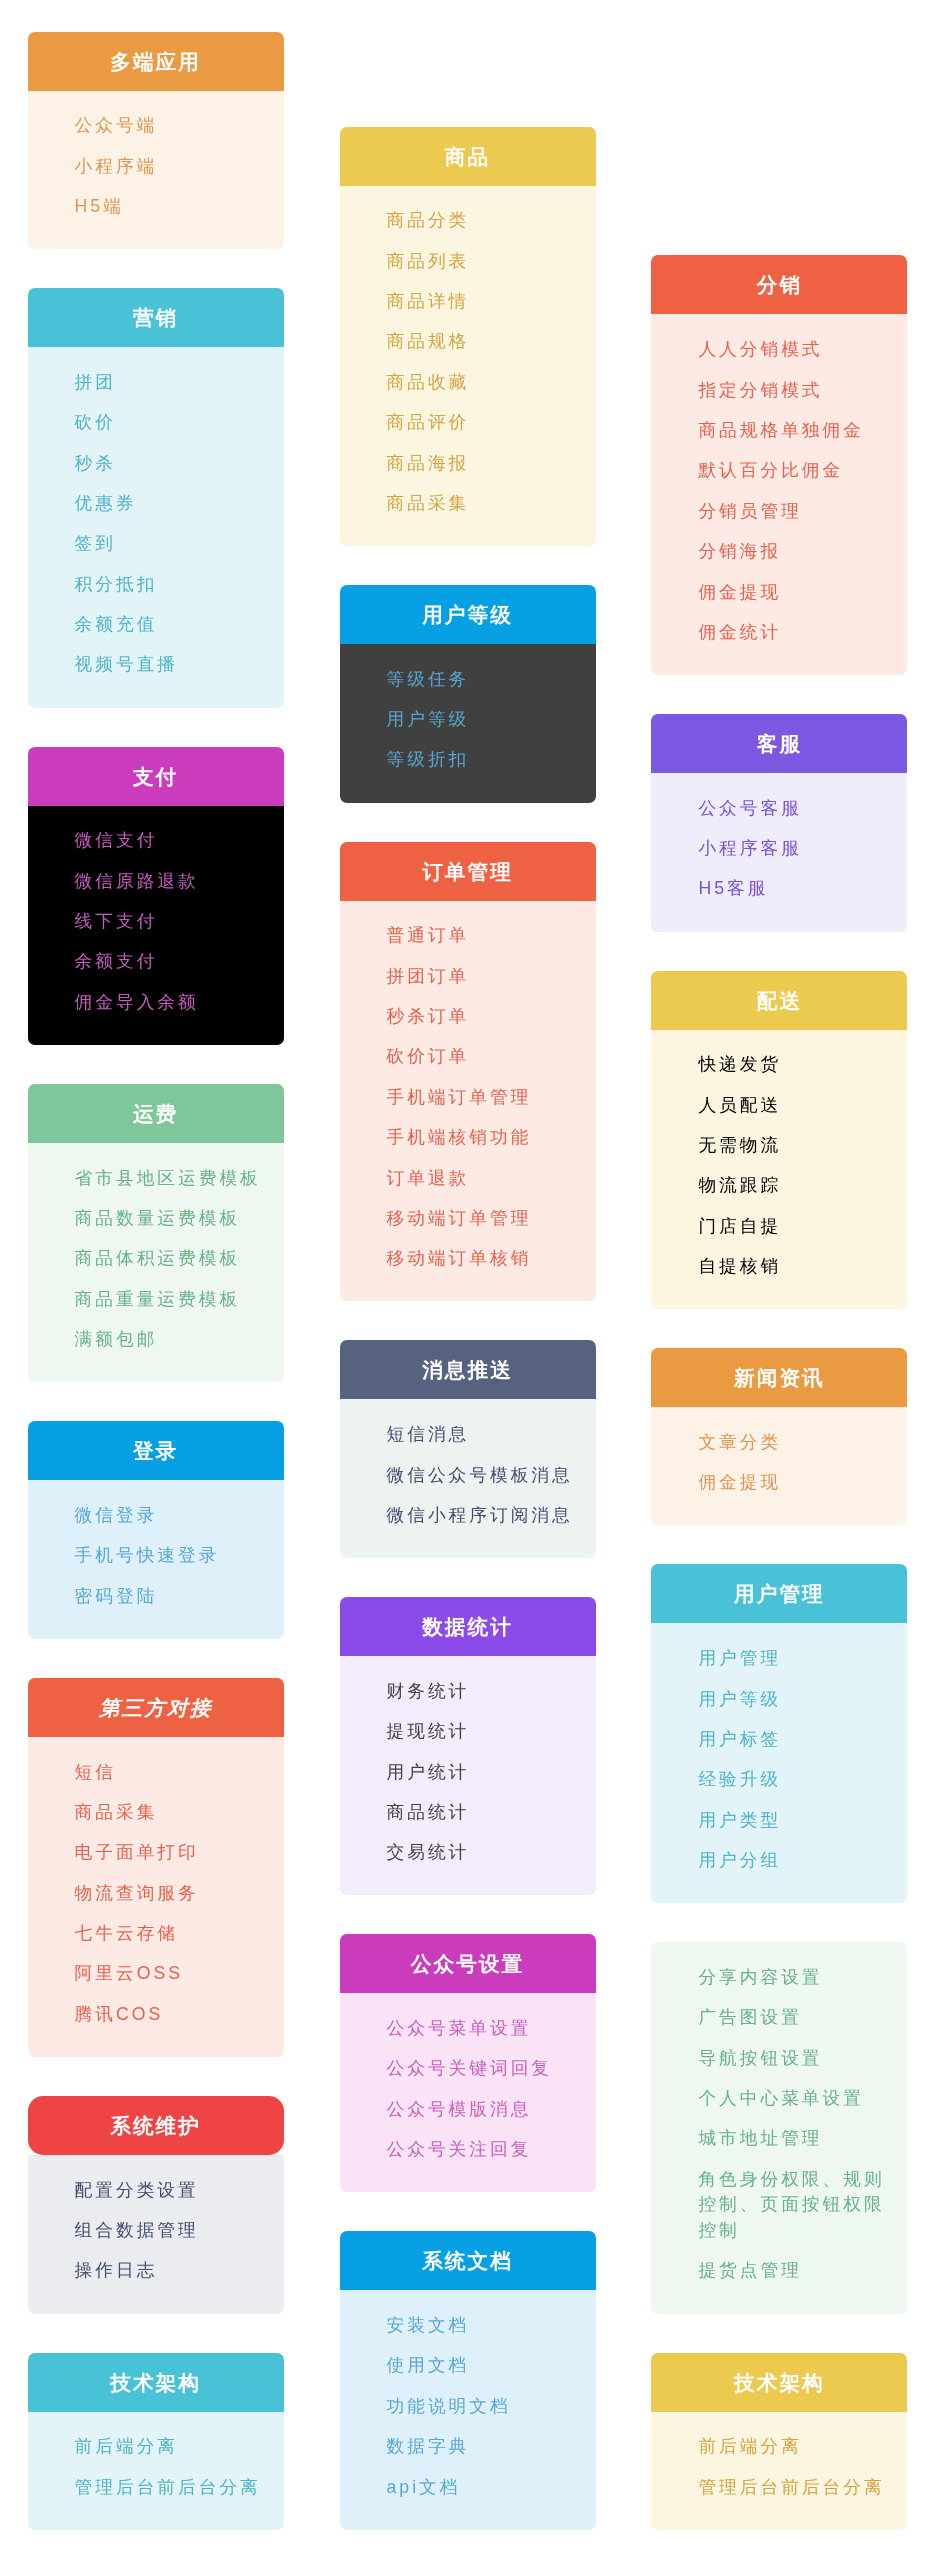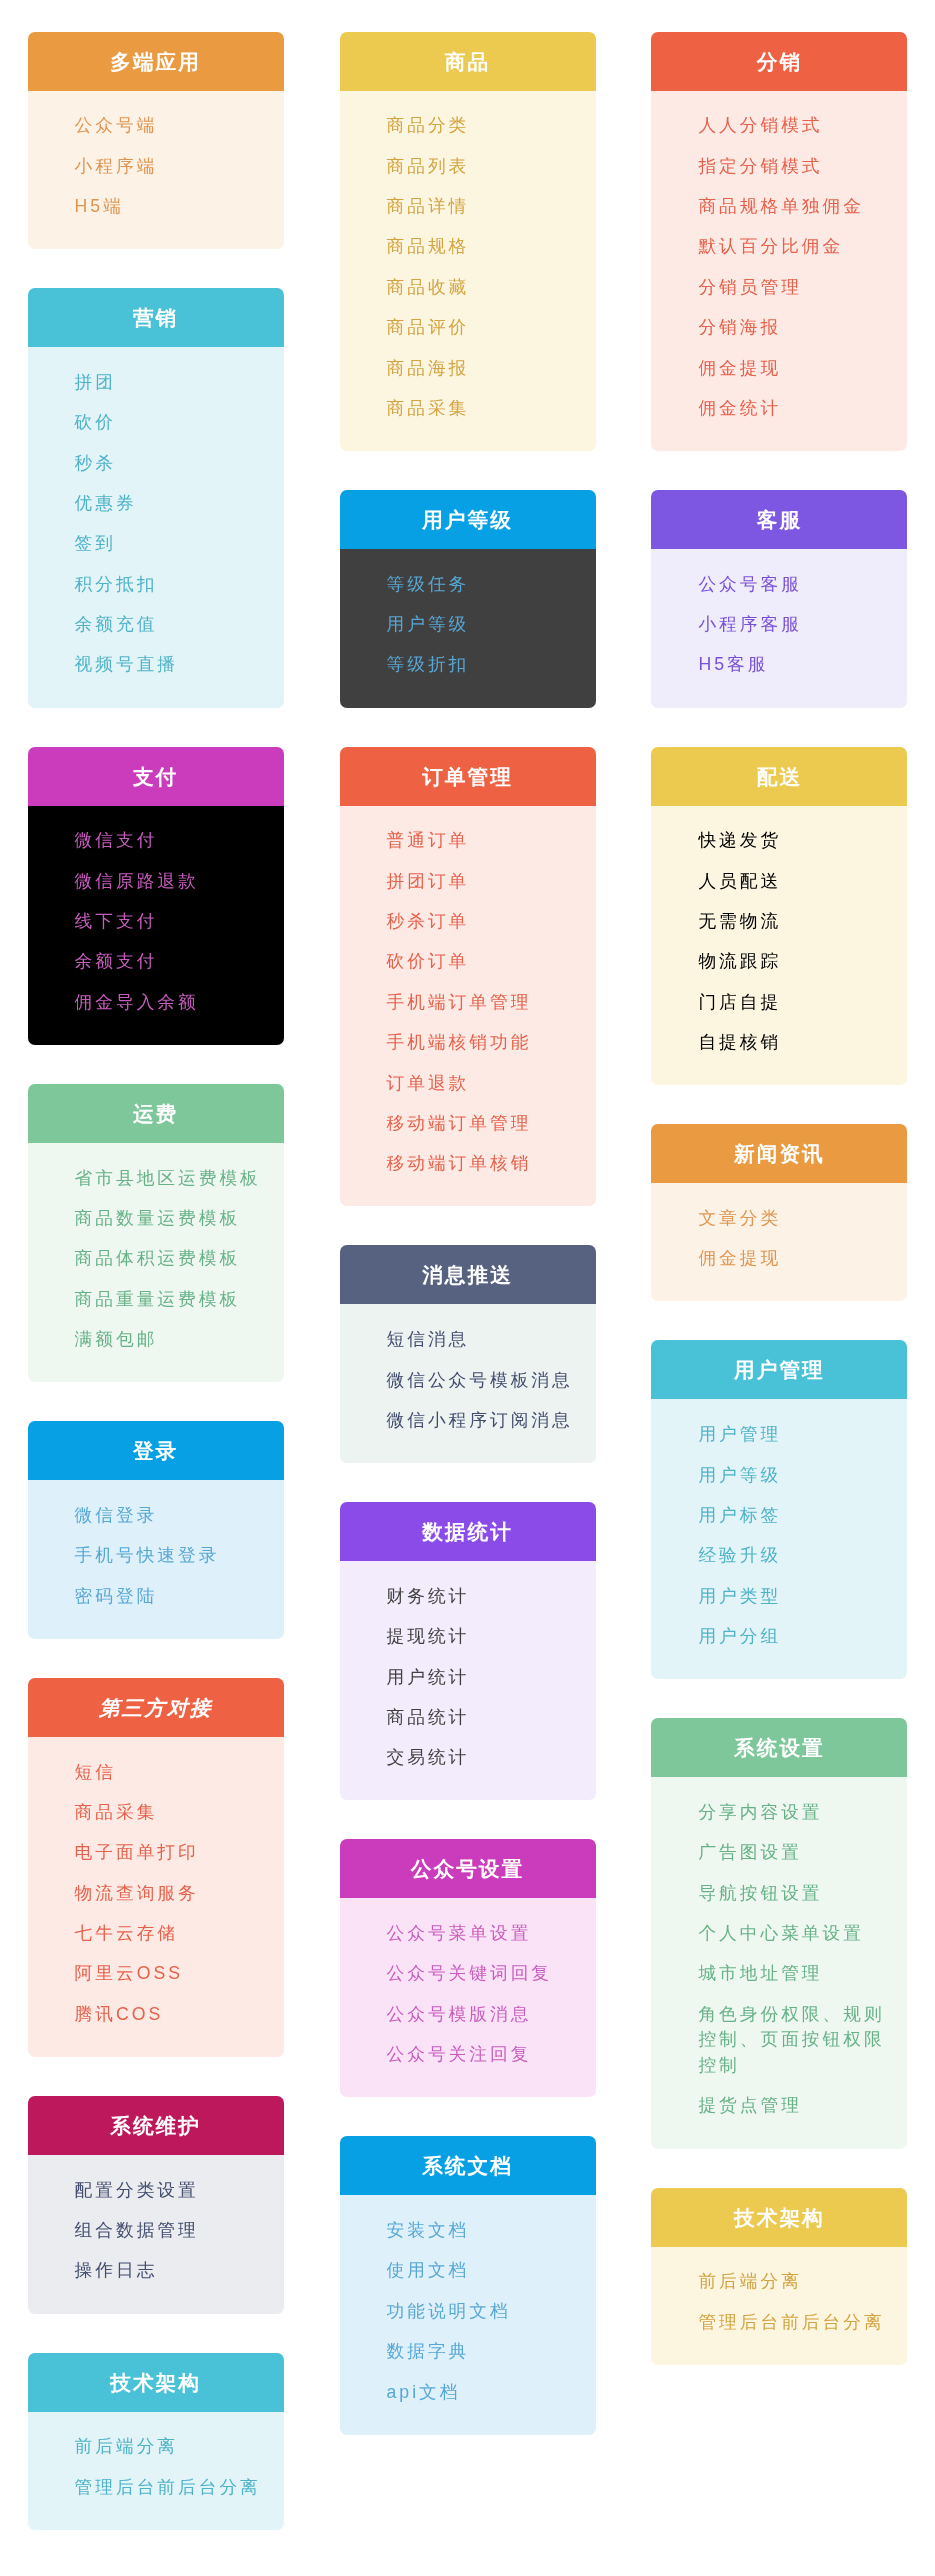--- a/index.html
+++ b/index.html
@@ -6,21 +6,21 @@
   html, body { margin: 0; padding: 0; }
   body {
     width: 935px;
     min-height: 2576px;
     background: #ffffff;
     font-family: "Liberation Sans", "DejaVu Sans", sans-serif;
   }
   .board {
     display: flex;
     justify-content: space-between;
-    align-items: flex-start;
+    align-items: flex-end;
     padding: 31.5px 27.6px 19.7px 27.6px;
   }
   .column {
     width: 256px;
     display: flex;
     flex-direction: column;
     gap: 39px;
   }
   .card {
     border-radius: 6.9px;
@@ -108,21 +108,21 @@
           <li>短信</li>
           <li>商品采集</li>
           <li>电子面单打印</li>
           <li>物流查询服务</li>
           <li>七牛云存储</li>
           <li>阿里云OSS</li>
           <li>腾讯COS</li>
         </ul>
       </section>
       <section class="card">
-        <div class="card-header" style="background: #be185d;">系统维护</div>
+        <div class="card-header" style="background: #ef4444; border-radius: 15px;">系统维护</div>
         <ul class="card-body" style="background: rgb(235, 236, 239); color: rgb(65, 76, 111);">
           <li>配置分类设置</li>
           <li>组合数据管理</li>
           <li>操作日志</li>
         </ul>
       </section>
       <section class="card">
         <div class="card-header" style="background: rgb(73, 194, 216);">技术架构</div>
         <ul class="card-body" style="background: rgb(226, 244, 248); color: rgb(79, 179, 200);">
           <li>前后端分离</li>
@@ -249,21 +249,20 @@
         <ul class="card-body" style="background: rgb(226, 244, 248); color: rgb(79, 179, 200);">
           <li>用户管理</li>
           <li>用户等级</li>
           <li>用户标签</li>
           <li>经验升级</li>
           <li>用户类型</li>
           <li>用户分组</li>
         </ul>
       </section>
       <section class="card">
-        <div class="card-header" style="background: rgb(126, 199, 155);">系统设置</div>
         <ul class="card-body" style="background: rgb(239, 247, 241); color: rgb(102, 178, 134);">
           <li>分享内容设置</li>
           <li>广告图设置</li>
           <li>导航按钮设置</li>
           <li>个人中心菜单设置</li>
           <li>城市地址管理</li>
           <li>角色身份权限、规则控制、页面按钮权限控制</li>
           <li>提货点管理</li>
         </ul>
       </section>

